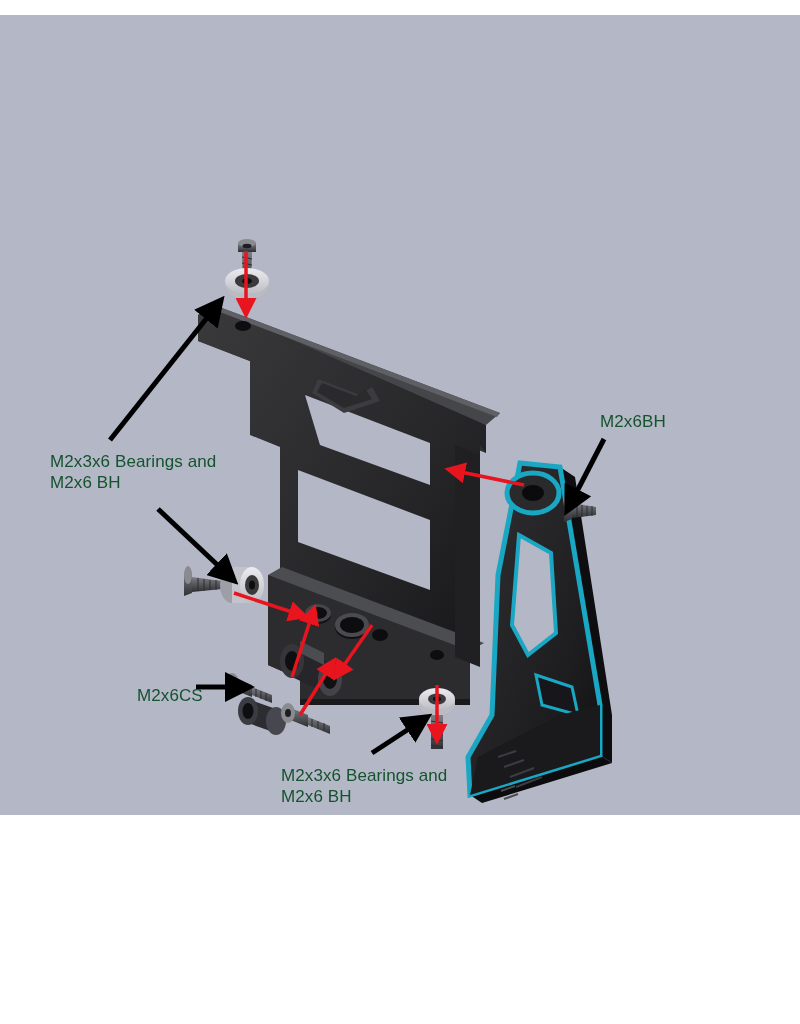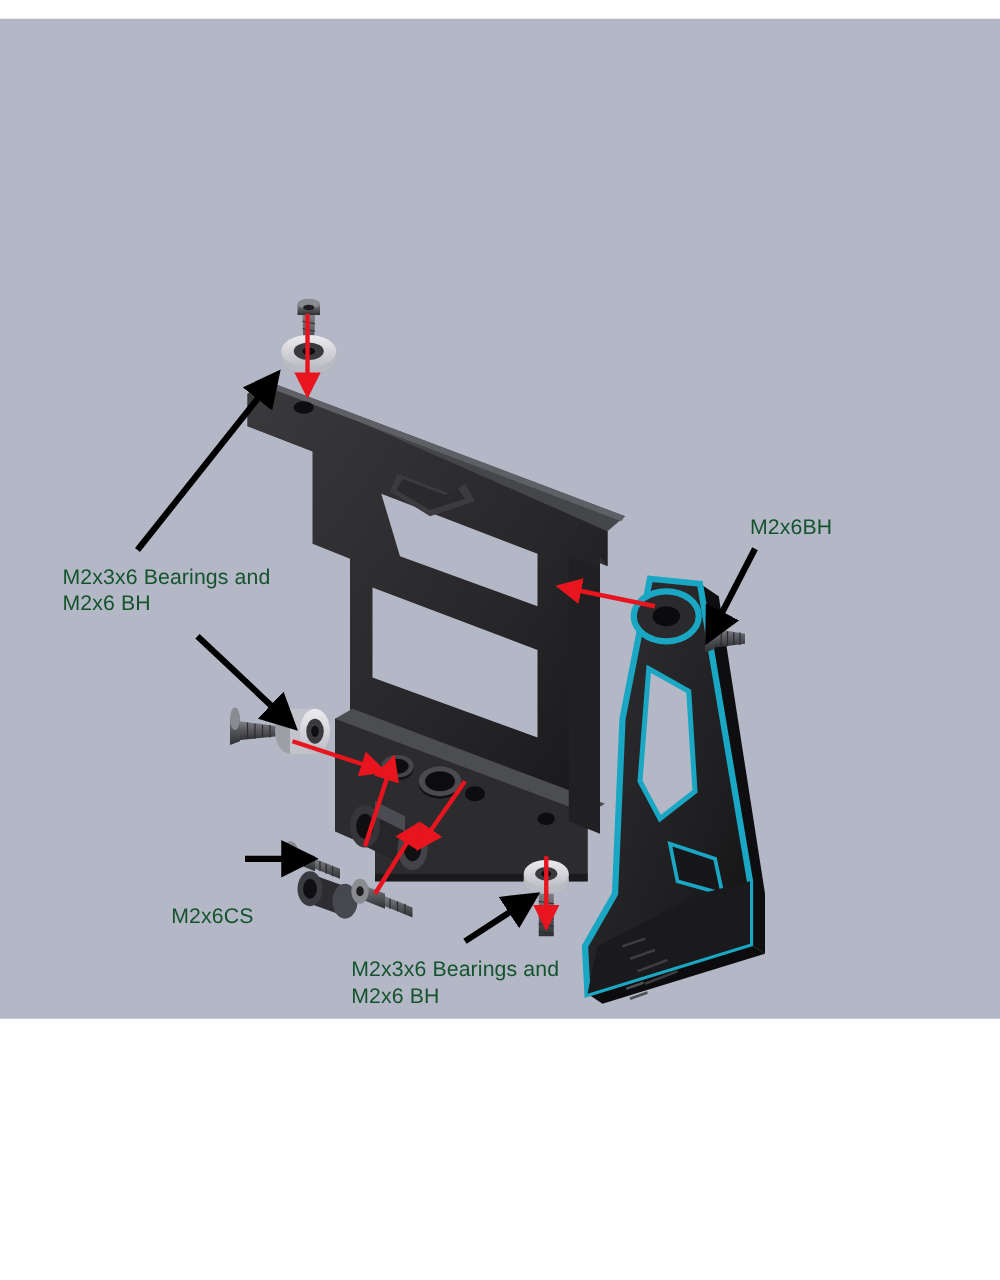--- a/index.html
+++ b/index.html
@@ -301,19 +301,19 @@
       <g>
         <path d="M524,470 L456,456" stroke="#e8141e" stroke-width="3.5" fill="none" marker-end="url(#ah-red)"></path>
       </g>
     </svg>
 
     <div class="label" style="left:50px; top:436px;">M2x3x6 Bearings and
 M2x6 BH</div>
 
     <div class="label" style="left:600px; top:396px;">M2x6BH</div>
 
-    <div class="label" style="left:137px; top:707px;text-align:center;">M2x6CS</div>
+    <div class="label" style="left:137px; top:670px;text-align:center;">M2x6CS</div>
 
     <div class="label" style="left:281px; top:750px;">M2x3x6 Bearings and
 M2x6 BH</div>
   </div>
 
 </div>
 
 </body></html>

